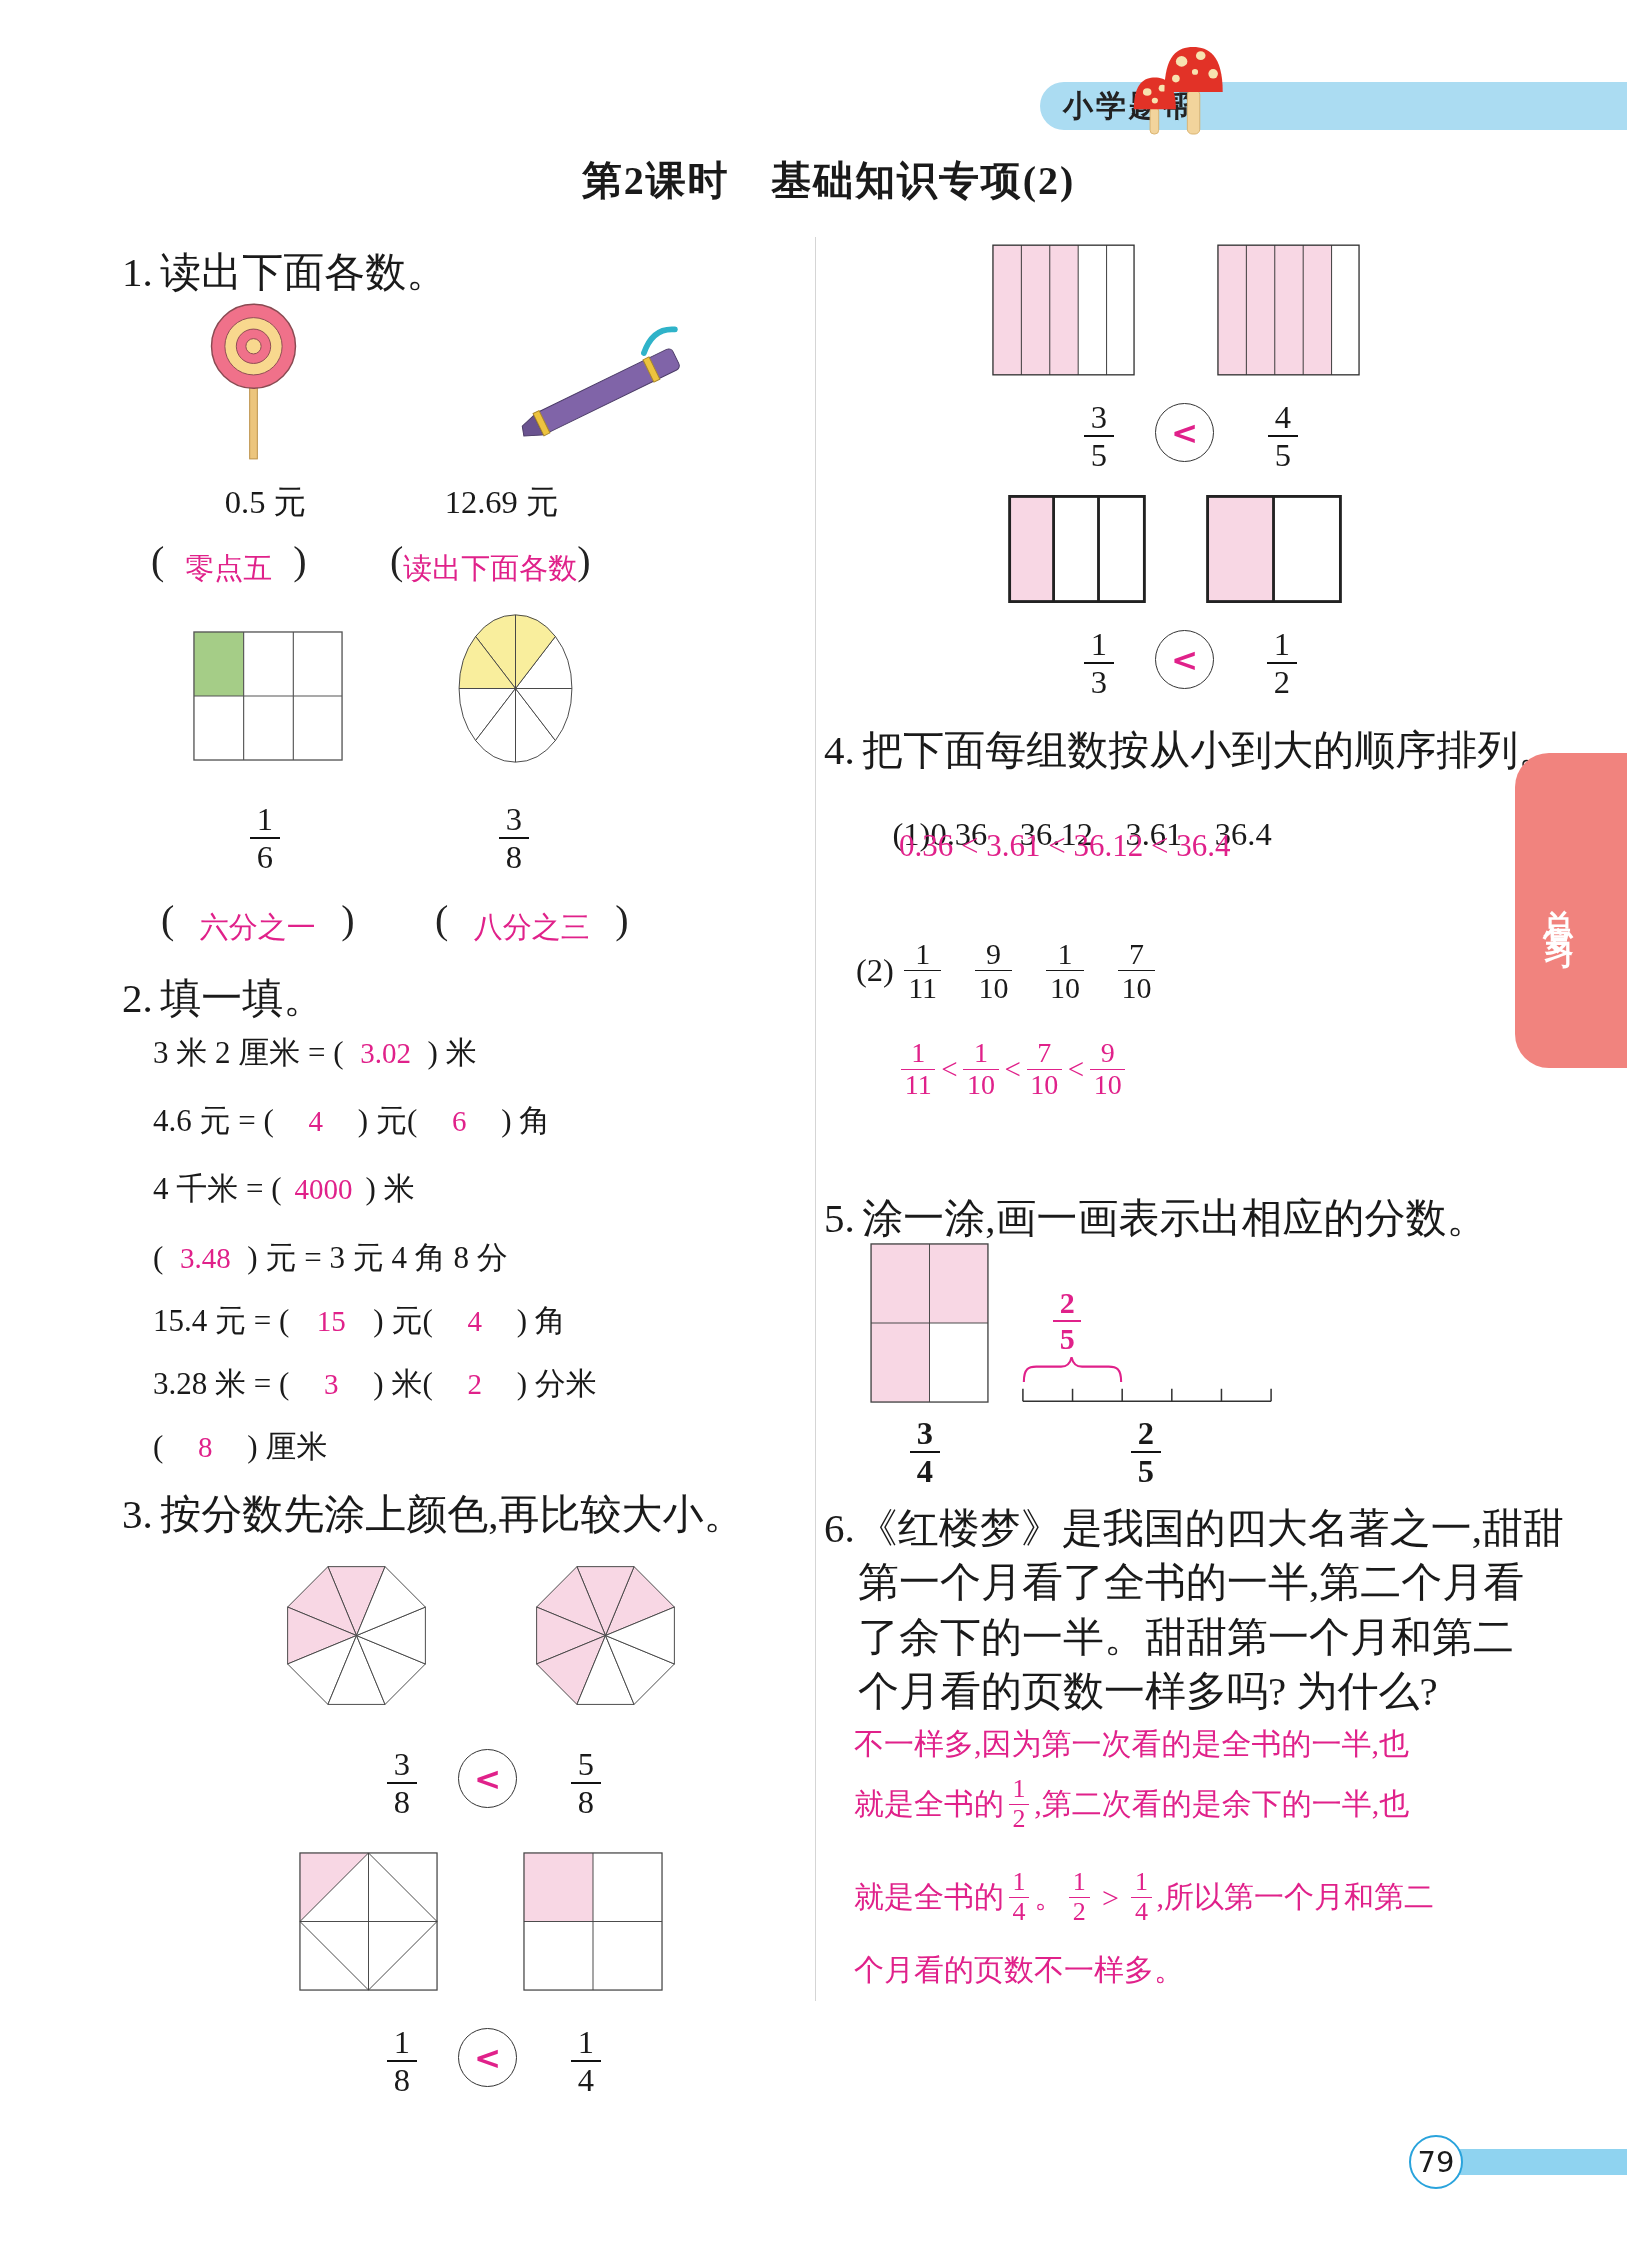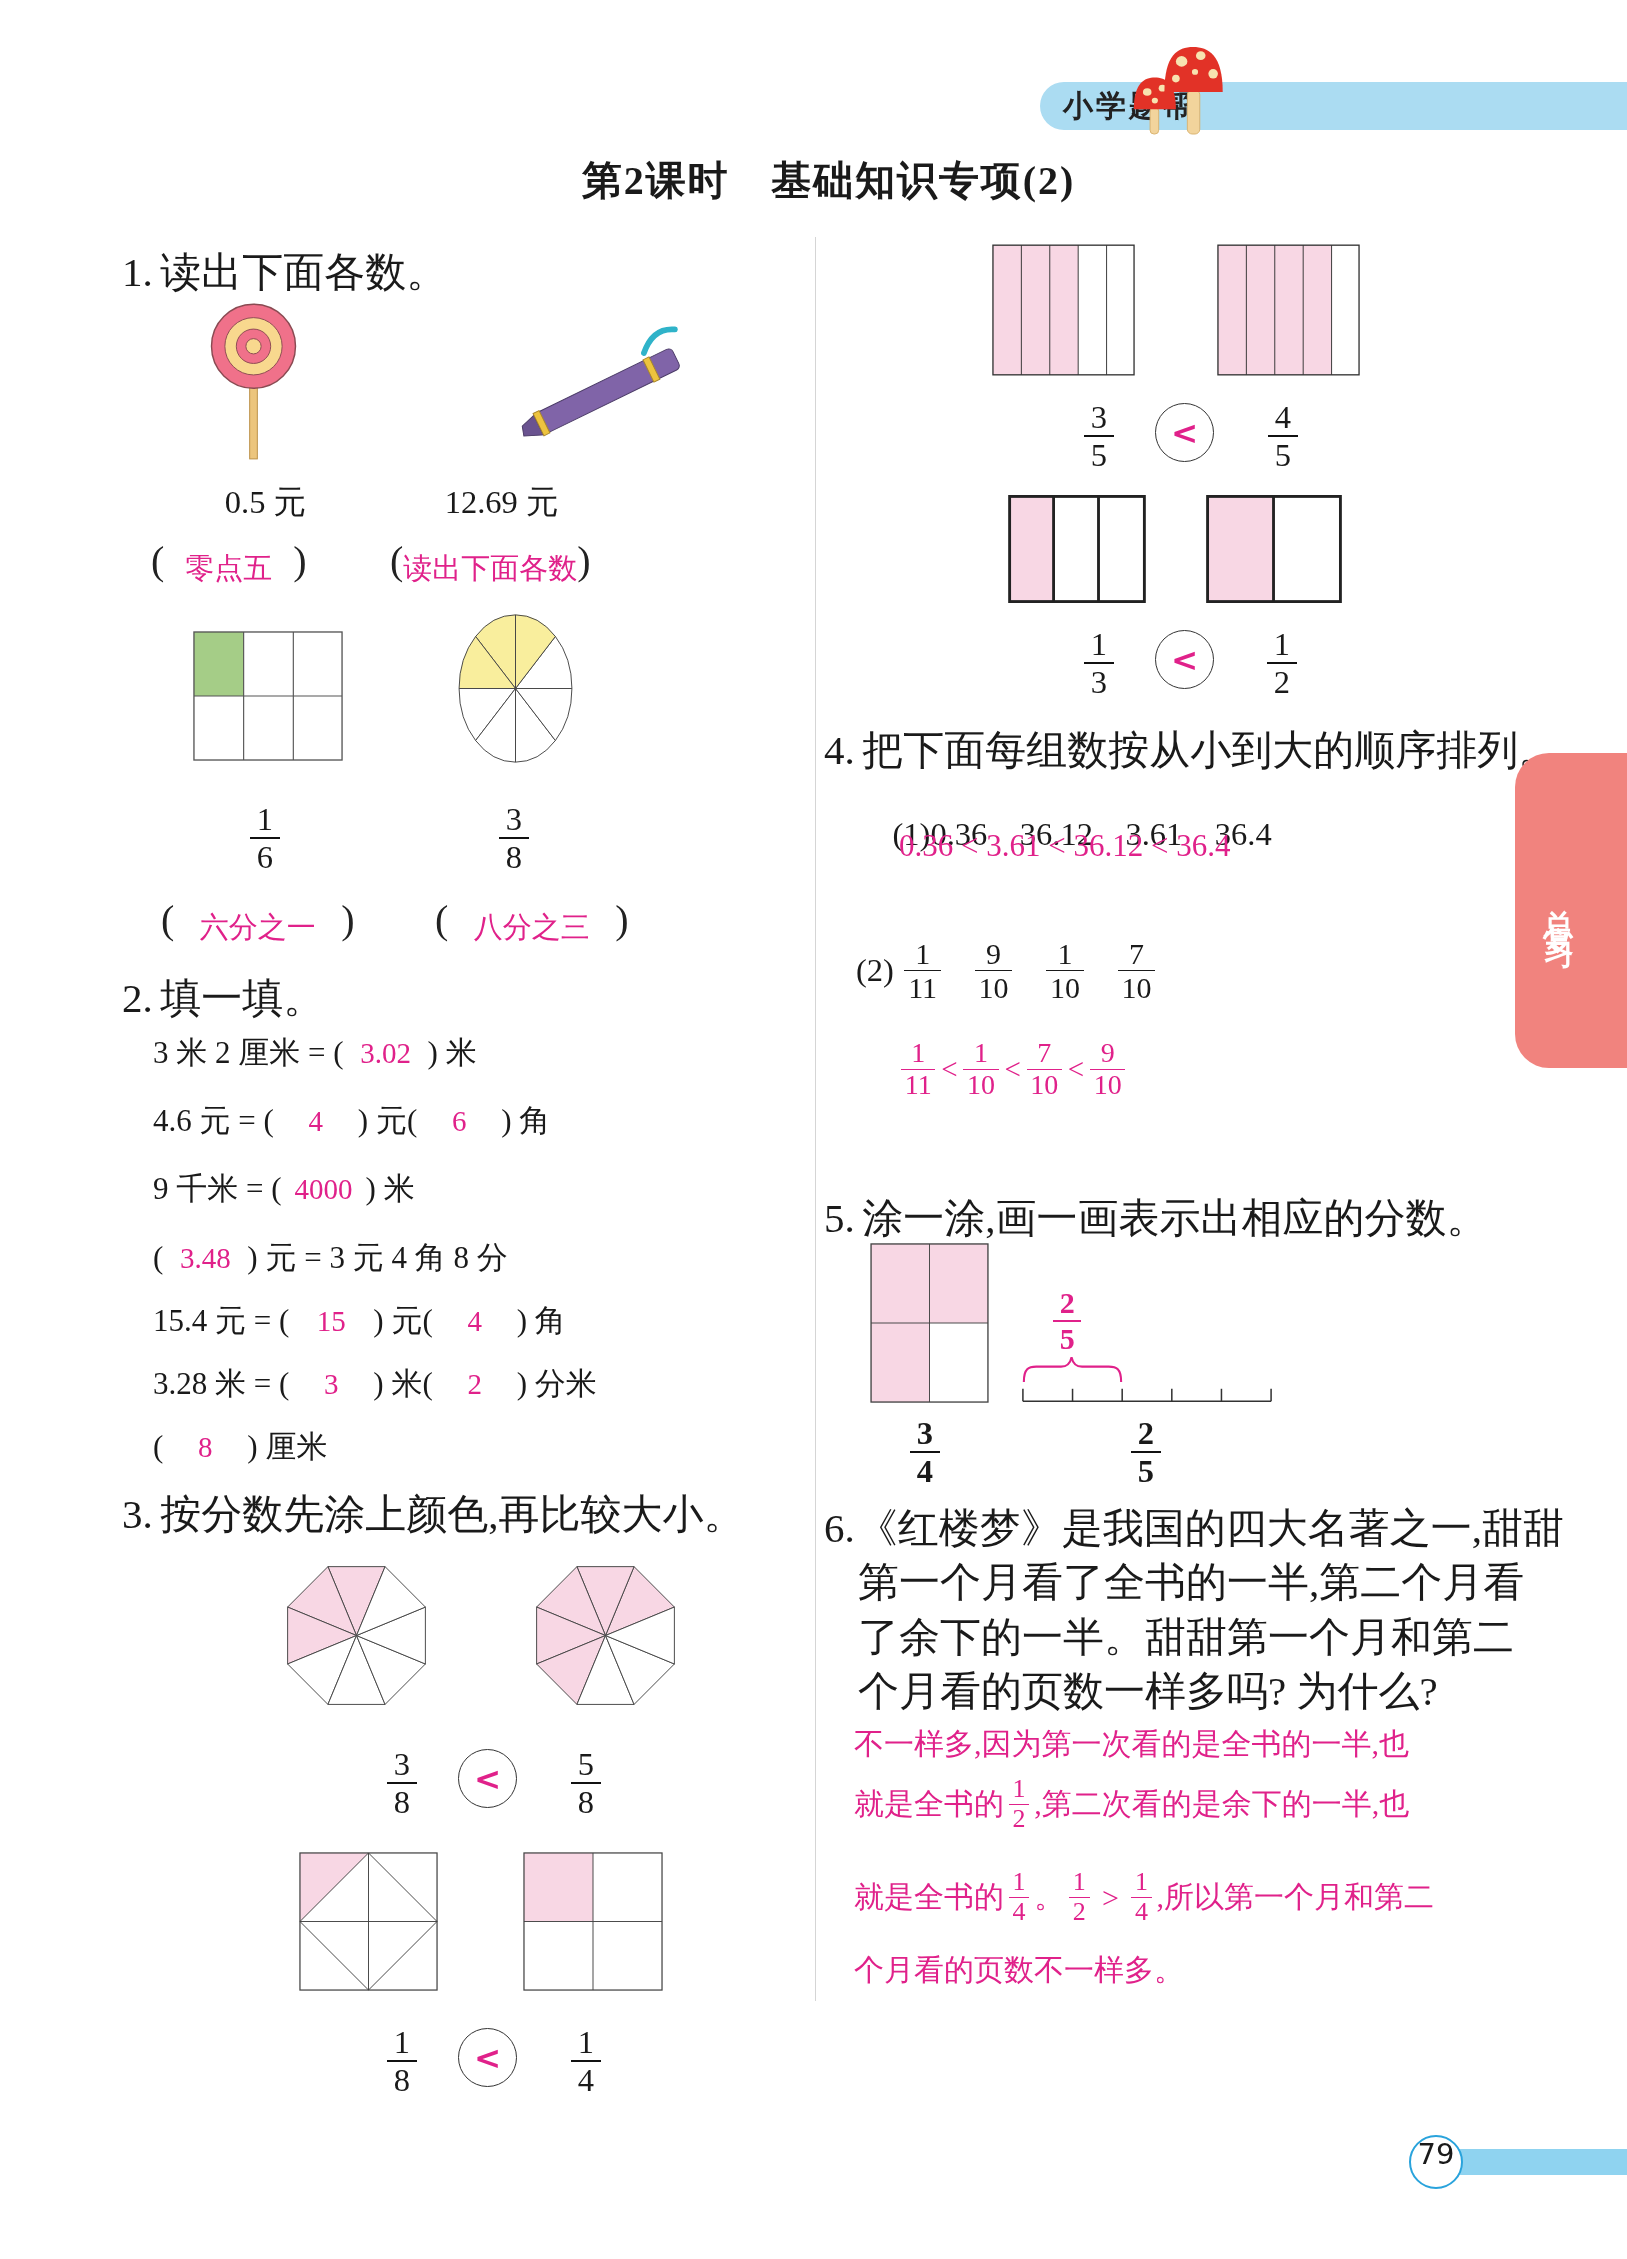--- a/index.html
+++ b/index.html
@@ -48,21 +48,21 @@
   .pinkline{position:absolute;display:flex;align-items:center;color:#e0218a;font-size:30px;white-space:pre}
   .pinkline .ifrac{font-size:26px;margin:0 4.8px}
   
   .tab{position:absolute;left:1515px;top:753px;width:113px;height:315px;background:#f1837e;
        border-radius:34px 0 0 34px;display:flex;align-items:center;justify-content:center;
        box-sizing:border-box;padding-right:27px}
   .tab-text{writing-mode:vertical-rl;font-family:"DejaVu Sans",sans-serif;font-weight:700;
             font-size:30px;color:#fff;letter-spacing:17px}
   
   .page-badge{position:absolute;left:1409px;top:2135px;width:54px;height:54px;border:2.9px solid #29a3dc;
-              border-radius:50%;background:#fff;display:flex;justify-content:center;
+              border-radius:50%;background:#fff;display:flex;align-items:center;justify-content:center;
               font-size:29px;font-family:"DejaVu Sans",sans-serif;z-index:2;box-sizing:border-box}
   .footer-bar{position:absolute;left:1455px;top:2149px;width:173px;height:26px;background:#8fd3f0;z-index:1}
   svg{display:block}
 </style>
 </head>
 <body>
 
 <div class="page">
 
   <div class="brand-bar">
@@ -159,21 +159,21 @@
     <span class="paren">(</span>
     <span class="ans" style="min-width:167px">八分之三</span>
     <span class="paren">)</span>
   </div>
 
   <div class="qhead" style="left:122px;top:971px">
     <span class="qnum">2.</span><span>填一填。</span>
   </div>
   <div class="qline" style="left:153px;top:1032px"><span>3 米 2 厘米 = (</span><span class="pink blank">3.02</span><span>) 米</span></div>
   <div class="qline" style="left:153px;top:1100px"><span>4.6 元 = (</span><span class="pink blank">4</span><span>) 元(</span><span class="pink blank">6</span><span>) 角</span></div>
-  <div class="qline" style="left:153px;top:1168px"><span>9 千米 = (</span><span class="pink blank">4000</span><span>) 米</span></div>
+  <div class="qline" style="left:153px;top:1168px"><span>4 千米 = (</span><span class="pink blank">4000</span><span>) 米</span></div>
   <div class="qline" style="left:153px;top:1237px"><span>(</span><span class="pink blank">3.48</span><span>) 元 = 3 元 4 角 8 分</span></div>
   <div class="qline" style="left:153px;top:1300px"><span>15.4 元 = (</span><span class="pink blank">15</span><span>) 元(</span><span class="pink blank">4</span><span>) 角</span></div>
   <div class="qline" style="left:153px;top:1363px"><span>3.28 米 = (</span><span class="pink blank">3</span><span>) 米(</span><span class="pink blank">2</span><span>) 分米</span></div>
   <div class="qline" style="left:153px;top:1426px"><span>(</span><span class="pink blank">8</span><span>) 厘米</span></div>
 
   <div class="qhead" style="left:122px;top:1487px">
     <span class="qnum">3.</span><span>按分数先涂上颜色,再比较大小。</span>
   </div>
 
   <svg class="abs" style="left:280px;top:1561px" width="153" height="150" viewBox="0 0 160 157">

